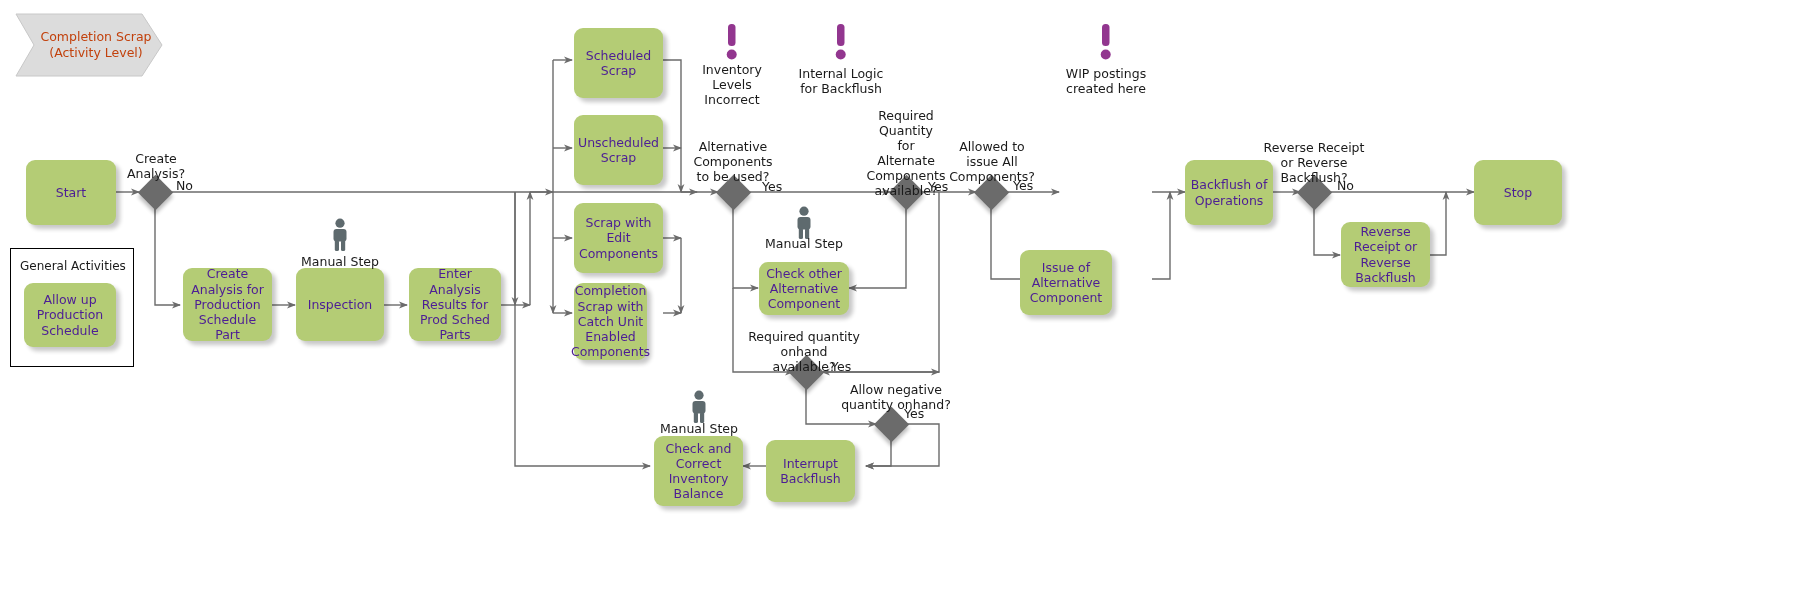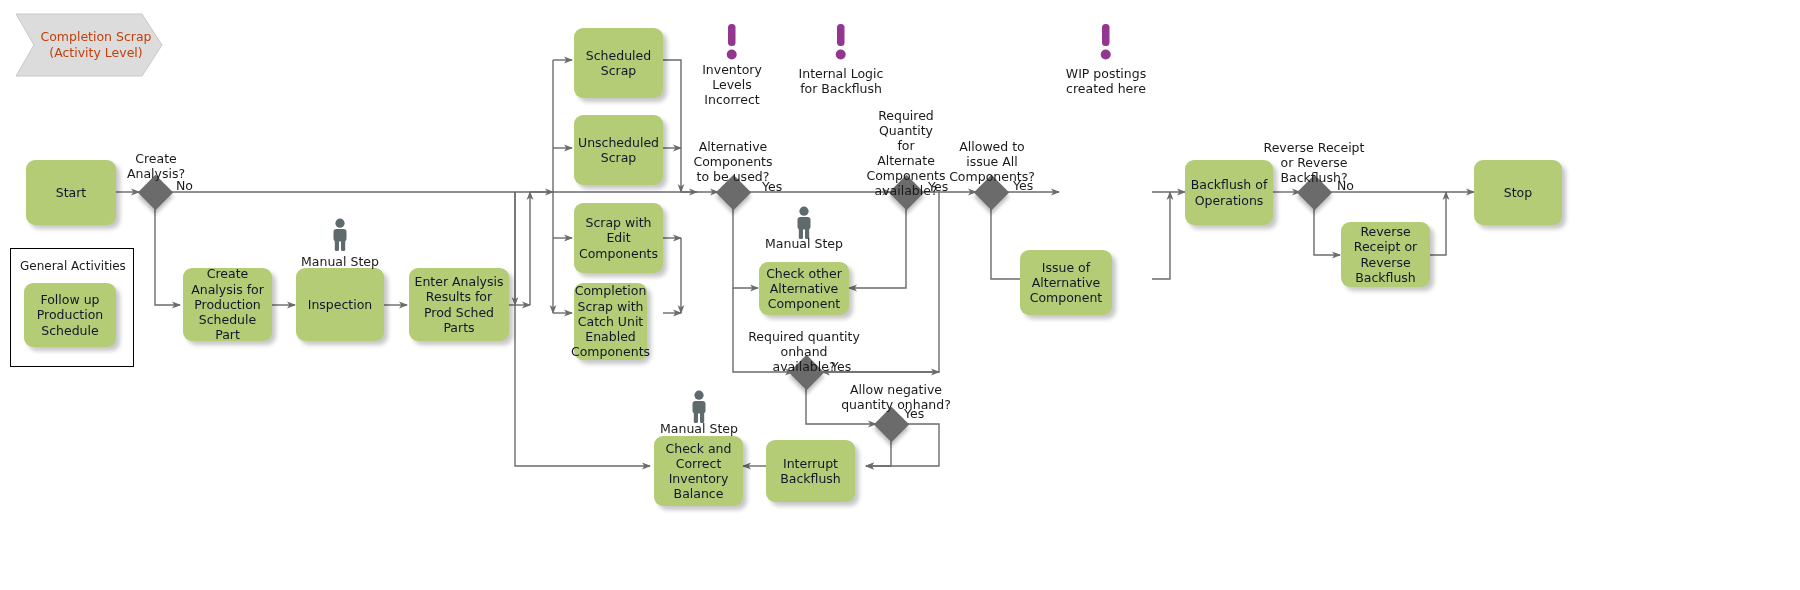--- a/index.html
+++ b/index.html
@@ -4,21 +4,21 @@
 <style>
   html,body{margin:0;padding:0;background:#ffffff;}
   body{width:1800px;height:590px;position:relative;overflow:hidden;
        font-family:"DejaVu Sans","Liberation Sans",sans-serif;color:#1a1a1a;}
   #canvas{position:absolute;left:0;top:0;width:1800px;height:590px;}
   svg.wires{position:absolute;left:0;top:0;width:1800px;height:590px;overflow:visible;}
 
   
   .task{position:absolute;box-sizing:border-box;background:#b4cc75;
         border-radius:9px;display:flex;align-items:center;justify-content:center;
-        text-align:center;line-height:1.22;font-size:12.5px;color:#0f172a;
+        text-align:center;line-height:1.22;font-size:12.5px;color:#4c1d95;
         box-shadow:4px 4px 4px rgba(0,0,0,0.22);padding:2px 5px;z-index:3;}
   .task span{display:block;}
 
   
   .gw{position:absolute;width:25px;height:25px;background:#6b6b6b;
       transform:rotate(45deg);box-shadow:3px 3px 4px rgba(0,0,0,0.25);z-index:4;}
 
   
   .lbl{position:absolute;text-align:center;font-size:12.5px;line-height:1.2;
        color:#1a1a1a;z-index:5;white-space:pre-line;}
@@ -129,40 +129,40 @@
     </svg>
     <div class="ctext">Completion
 Scrap
 (Activity
 Level)</div>
   </div>
 
   <div class="grpbox" style="left:10px;top:248px;width:122px;height:117px;"></div>
   <div class="grptitle" style="left:20px;top:259px;width:112px;text-align:left;">General Activities</div>
   <div class="task" style="left:24px;top:283px;width:92px;height:64px;">
-    <span>Follow up
+    <span>Allow up
 Production
 Schedule</span>
   </div>
 
   <div class="task" style="left:26px;top:160px;width:90px;height:65px;">
     <span>Start</span>
   </div>
 
   <div class="task" style="left:183px;top:268px;width:89px;height:73px;">
     <span>Create Analysis
 for Production
 Schedule Part</span>
   </div>
 
   <div class="task" style="left:296px;top:268px;width:88px;height:73px;">
     <span>Inspection</span>
   </div>
 
-  <div class="task" style="left:409px;top:268px;width:100px;height:73px;">
+  <div class="task" style="left:409px;top:268px;width:92px;height:73px;">
     <span>Enter Analysis
 Results for Prod
 Sched Parts</span>
   </div>
 
   <div class="task" style="left:574px;top:28px;width:89px;height:70px;">
     <span>Scheduled Scrap</span>
   </div>
 
   <div class="task" style="left:574px;top:115px;width:89px;height:70px;">

